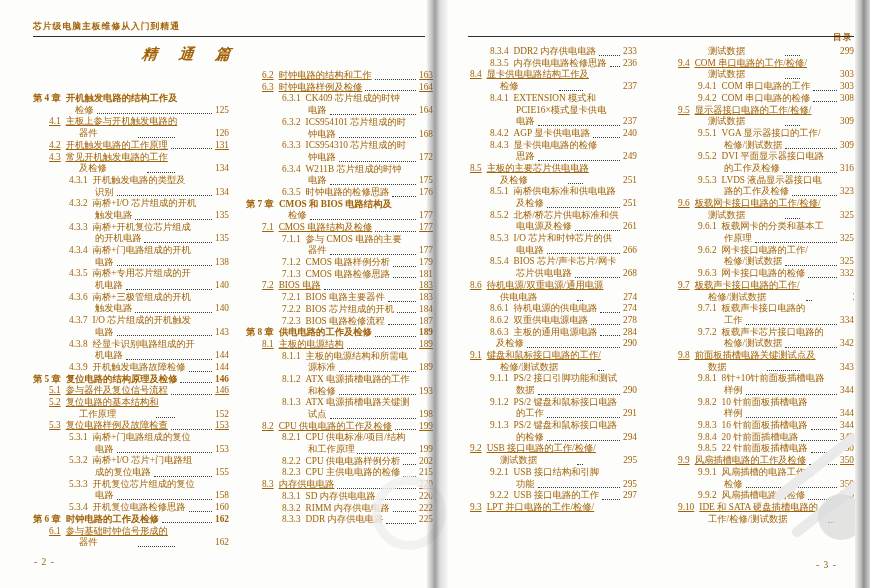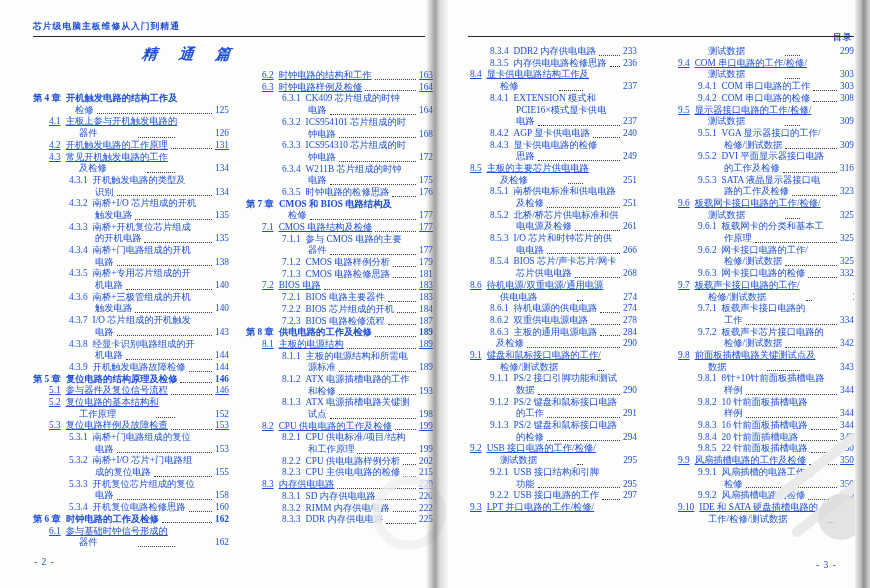--- a/index.html
+++ b/index.html
@@ -1,18 +1,18 @@
 <!DOCTYPE html>
 <html><head>
 <meta charset="utf-8">
 <style>
   html,body{margin:0;padding:0;background:#ffffff;}
   .canvas{
     position:relative;width:870px;height:588px;background:#ffffff;overflow:hidden;
-    font-family:"Liberation Serif","DejaVu Serif",serif;color:#1d4ed8;
+    font-family:"Liberation Serif","DejaVu Serif",serif;color:#a16207;
   }
   .page{position:absolute;top:0;height:588px;background:#fdfdfb;}
   .page-left{left:0;width:430px;}
   .page-right{left:448px;width:408px;}
   .running-header{position:absolute;font-size:8.8px;font-weight:bold;letter-spacing:1px;white-space:nowrap;}
   .rule{position:absolute;height:1px;background:#2b2b2b;}
   .section-title{
     position:absolute;font-size:15px;font-weight:bold;font-style:italic;
     letter-spacing:9px;white-space:nowrap;transform:skewX(-6deg);
   }
@@ -701,21 +701,21 @@
           <span class="num">9.5.2</span>
           <span class="txt">DVI 平面显示器接口电路</span>
         </div>
         <div class="ln lv-3c">
           <span class="txt">的工作及检修</span>
           <span class="leader"></span>
           <span class="pg">316</span>
         </div>
         <div class="ln lv-3">
           <span class="num">9.5.3</span>
-          <span class="txt">SATA 液晶显示器接口电</span>
+          <span class="txt">LVDS 液晶显示器接口电</span>
         </div>
         <div class="ln lv-3c">
           <span class="txt">路的工作及检修</span>
           <span class="leader"></span>
           <span class="pg">323</span>
         </div>
         <div class="ln lv-2">
           <span class="num">9.6</span>
           <span class="txt">板载网卡接口电路的工作/检修/</span>
         </div>

